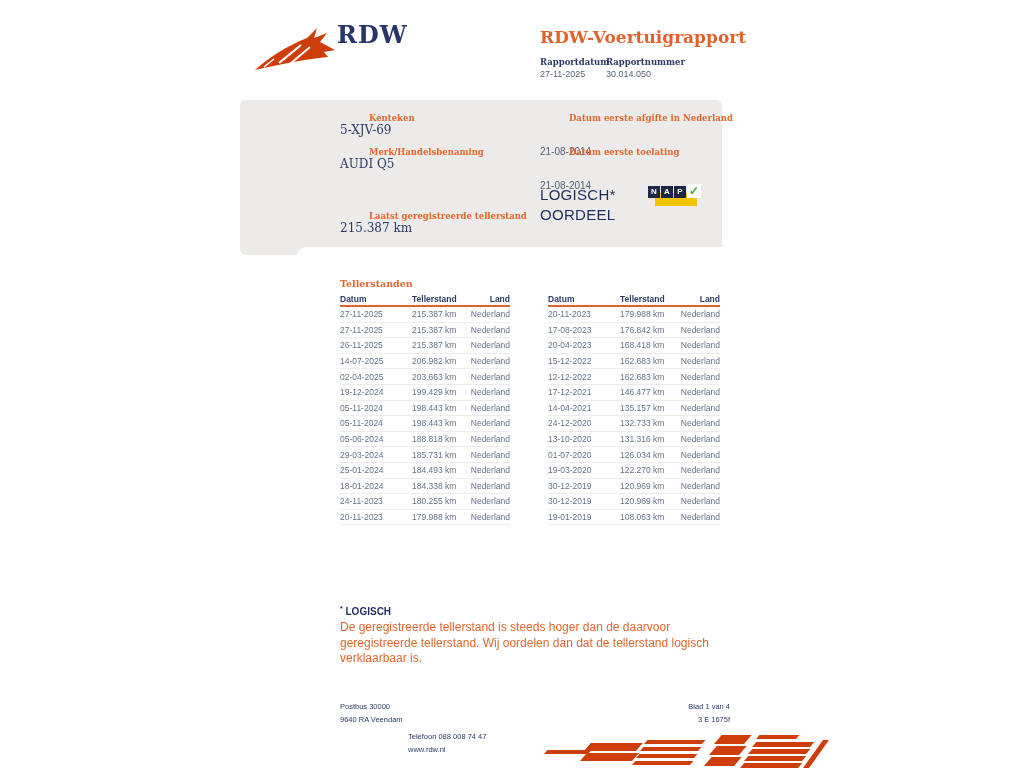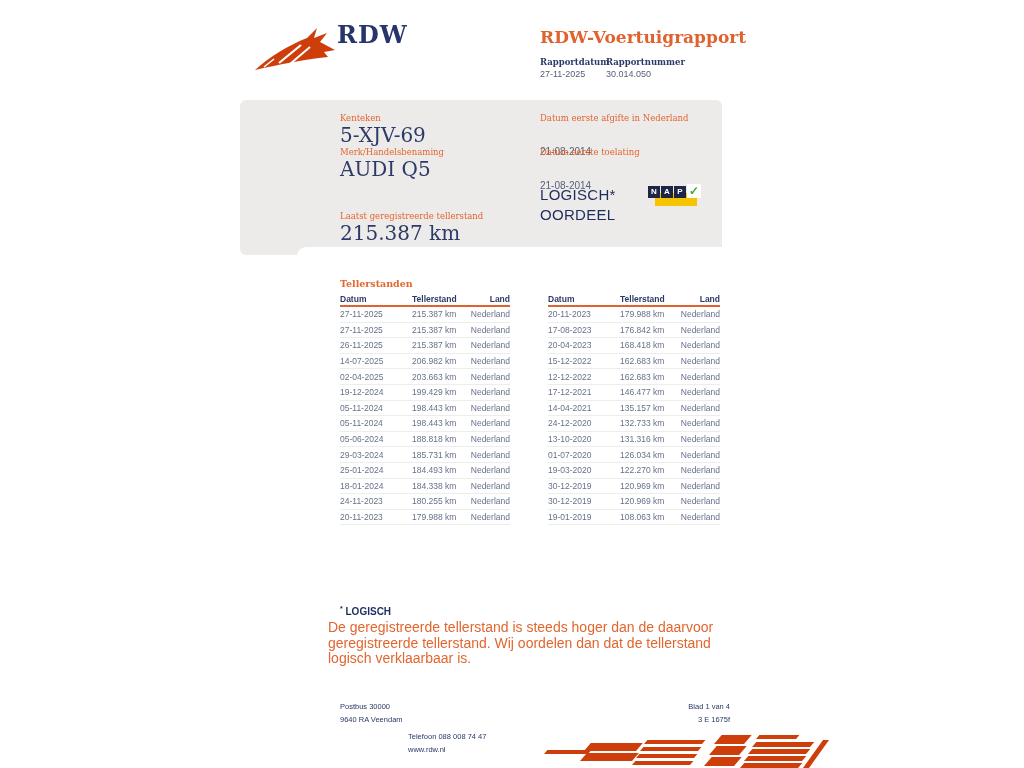--- a/index.html
+++ b/index.html
@@ -10,22 +10,22 @@
 
   
   .wordmark{left:337px;top:20px;font-size:24px;letter-spacing:1px;color:#28356A;font-weight:600;}
   .doc-title{left:540px;top:27px;font-size:17px;font-weight:700;color:#E0622E;}
   .meta-label{font-size:8.5px;font-weight:700;color:#2B3A67;}
   .meta-value{font-size:9px;color:#555F76;}
 
   
   .panel{left:240px;top:100px;width:482px;height:155px;background:#EDEBE9;border-radius:6px;}
   .panel-notch{left:297px;top:247px;width:430px;height:10px;background:#ffffff;border-top-left-radius:9px;}
-  .fld-label{font-size:8.5px;font-weight:400;color:#E2662E;}
-  .fld-big{font-size:20px;color:#2B3A67;}
+  .fld-label{font-size:8.5px;font-weight:700;color:#E2662E;margin-left:29px;}
+  .fld-big{font-size:12px;color:#2B3A67;}
   .fld-small{font-size:10px;color:#555F76;margin-top:21px;}
   .oordeel{font-size:15px;font-weight:400;color:#1E2C5E;line-height:20px;letter-spacing:.3px;}
 
   
   .nap{left:648px;top:184px;width:58px;height:26px;}
   .nap-yellow{position:absolute;left:7px;top:9px;width:42px;height:13px;background:#F5C400;}
   .nap-sq{position:absolute;top:2px;width:12px;height:12px;background:#1D2646;color:#fff;
           font-size:8px;font-weight:700;text-align:center;line-height:12px;}
   .nap-check{position:absolute;left:39px;top:0;width:14px;height:14px;background:#ffffff;
              color:#3BA936;font-size:12px;font-weight:700;text-align:center;line-height:14px;}
@@ -39,21 +39,21 @@
   .th{font-size:8.5px;font-weight:700;color:#2B3A67;}
   .trow{display:flex;height:14.6px;align-items:center;border-bottom:1px solid #EDEDED;}
   .tcell{font-size:8.5px;color:#66718A;}
   .c0{width:72px;text-align:left;}
   .c1{width:58px;text-align:left;}
   .c2{flex:1;text-align:right;}
 
   
   .note-title{left:340px;top:605px;font-size:10px;font-weight:700;color:#1E2C5E;}
   .note-title sup{font-size:7px;}
-  .note-text{left:328px;top:620px;width:392px;font-size:14px;line-height:15.5px;color:#E2662E;}
+  .note-text{left:340px;top:620px;width:392px;font-size:12px;line-height:15.5px;color:#E2662E;}
 
   
   .foot{font-size:7.5px;color:#2B3A67;line-height:13px;}
   .foot-right{text-align:right;}
 
   
   .logo-svg{left:253px;top:26px;width:84px;height:46px;}
   .stripes-svg{left:540px;top:735px;width:292px;height:33px;}
 </style>
 </head>

